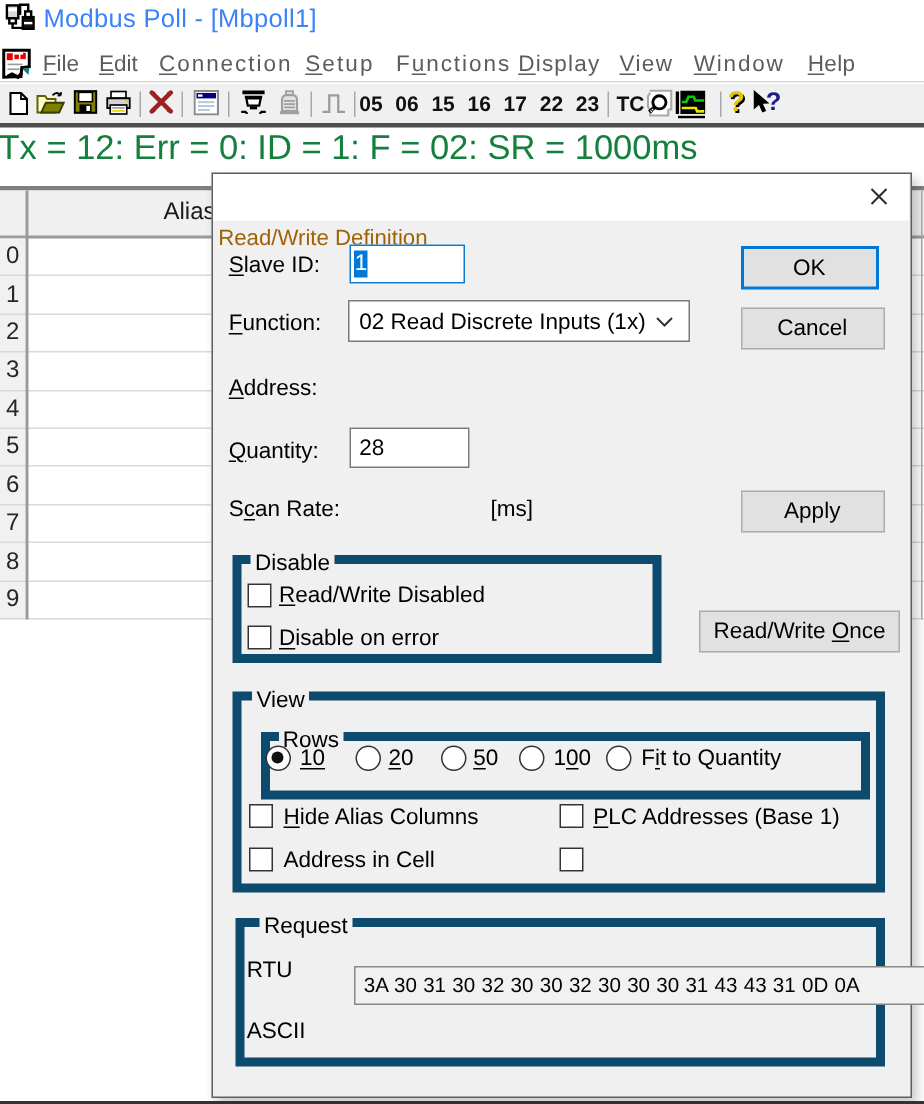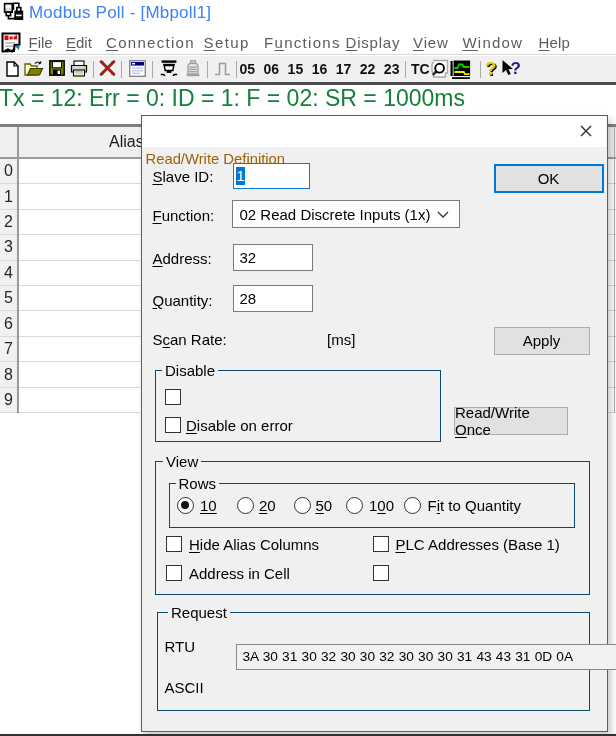--- a/index.html
+++ b/index.html
@@ -28,21 +28,21 @@
 .rownum { position:absolute; width:17px; text-align:center; font-size:16px; color:#26262a; }
 
 #dialog { left:141px; top:114.5px; width:467px; height:617.5px; background:#f0f0f0;
   border:1.5px solid #5e5e5e; box-shadow:3px 4px 7px rgba(0,0,0,0.22); }
 #dlgtitle { left:0; top:0; width:464px; height:31.5px; background:#fff; }
 #dlgtitletext { left:3.5px; top:7.5px; font-size:14.8px; color:#a16207;margin-top:28px; }
 .lbl { position:absolute; font-size:15px; color:#000; white-space:nowrap; }
 .lbl u, .cblbl u, .btn u { text-decoration:underline; text-underline-offset:2px; }
 .inp { position:absolute; background:#fff; border:1px solid #7a7a7a; font-size:15px; color:#000; padding-left:6px; display:flex; align-items:center; }
 .btn { position:absolute; background:#e1e1e1; border:1px solid #adadad; font-size:15px; color:#000; display:flex; align-items:center; justify-content:center; }
-.grp { position:absolute; border:1px solid #0c4a6e; }
+.grp { position:absolute; border:6px solid #0c4a6e; }
 .grplbl { position:absolute; top:-9px; font-size:15px; color:#000; background:#f0f0f0; padding:0 3px; white-space:nowrap; }
 .cb { position:absolute; width:16px; height:16px; background:#fff; border:1.5px solid #333; }
 .cblbl { position:absolute; font-size:15px; color:#000; white-space:nowrap; }
 .radio { position:absolute; width:17px; height:17px; border-radius:50%; background:#fff; border:1.5px solid #333; }
 .radio.sel::after { content:""; position:absolute; left:3px; top:3px; width:8px; height:8px; border-radius:50%; background:#111; }
 #botline { left:0; top:733.5px; width:616px; height:2.5px; background:#2f3337; }
 svg { position:absolute; }
 </style>
 </head>
 <body>
@@ -196,42 +196,43 @@
 <div class="abs" id="dialog">
   <div class="abs" id="dlgtitle"></div>
   <div class="abs" id="dlgtitletext">Read/Write Definition</div>
   <svg id="closex" style="left:437px; top:8px" width="14" height="14" viewBox="0 0 14 14">
     <path d="M2 2 L12 12 M12 2 L2 12" stroke="#2b2b2b" stroke-width="1.4"></path>
   </svg>
   <div class="lbl" style="left:10.5px; top:52.5px"><u>S</u>lave ID:</div>
   <div class="inp" style="left:90.5px; top:47px; width:77px; height:26.5px; border:1.5px solid #0f7ad4; padding-left:2.5px">
     <span style="background:#0078d7; color:#fff; display:inline-block; line-height:17.5px; padding:0 0.5px;">1</span>
   </div>
-  <div class="btn" style="left:351.5px; top:48px; width:110px; height:29px; border:2px solid #0078d7">OK</div>
+  <div class="btn" style="left:351.5px; top:48px; width:92px; height:29px; border:2px solid #0078d7">OK</div>
   <div class="lbl" style="left:10.5px; top:91px"><u>F</u>unction:</div>
   <div class="inp" style="left:89.5px; top:84.5px; width:228px; height:28px; padding-left:7px">02 Read Discrete Inputs (1x)
     <svg style="right:10px; top:10px; left:auto" width="12" height="8" viewBox="0 0 12 8">
         <path d="M1 1 L6 6 L11 1" fill="none" stroke="#333" stroke-width="1.3"></path>
       </svg>
   </div>
+  <div class="btn" style="left:351.5px; top:89px; width:96px; height:28.5px">Cancel</div>
   <div class="lbl" style="left:10.5px; top:134px"><u>A</u>ddress:</div>
-  <div class="inp" style="left:90.5px; top:128px; width:80px; height:27px">32</div>
   <div class="lbl" style="left:10.5px; top:176px"><u>Q</u>uantity:</div>
   <div class="inp" style="left:90.5px; top:169.5px; width:80px; height:27px">28</div>
   <div class="lbl" style="left:10.5px; top:215px">S<u>c</u>an Rate:</div>
   <div class="lbl" style="left:185px; top:215px">[ms]</div>
   <div class="btn" style="left:351.5px; top:211px; width:96px; height:28px">Apply</div>
 
   <div class="grp" style="left:13px; top:254.5px; width:285.5px; height:71.5px">
     <div class="grplbl" style="left:6px">Disable</div>
   </div>
   <div class="cb" style="left:23px; top:273px"></div>
+  <div class="cblbl" style="left:44px; top:272.5px"><u>R</u>ead/Write Disabled</div>
   <div class="cb" style="left:23px; top:301.5px"></div>
   <div class="cblbl" style="left:44px; top:301px"><u>D</u>isable on error</div>
-  <div class="btn" style="left:312px; top:291px; width:114px; height:28px">
+  <div class="btn" style="left:324px; top:291px; width:134px; height:28px">
       <span>Read/Write <u>O</u>nce</span>
     </div>
 
   <div class="grp" style="left:13px; top:345px; width:435px; height:134px">
     <div class="grplbl" style="left:7px">View</div>
     <div class="grp" style="left:12.5px; top:21.5px; width:406.5px; height:45px; ">
       <div class="grplbl" style="left:6px">Rows</div>
     </div>
   </div>
   <div class="radio sel" style="left:35px; top:381px"></div>

